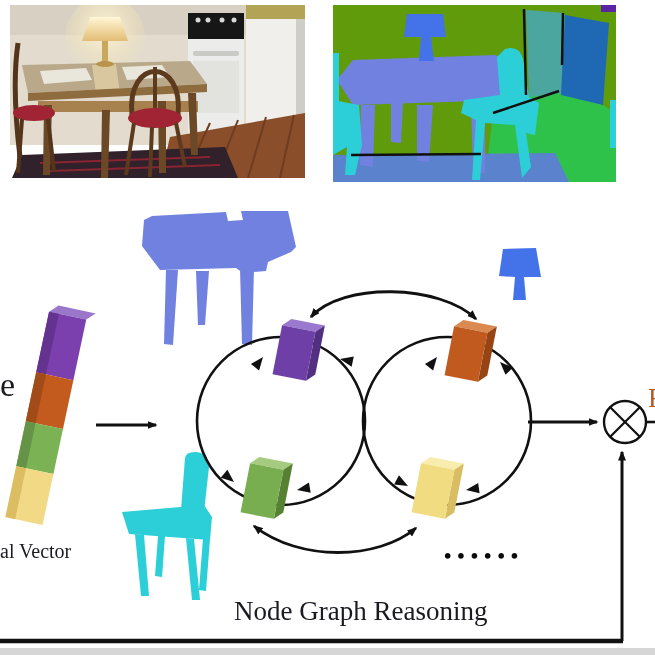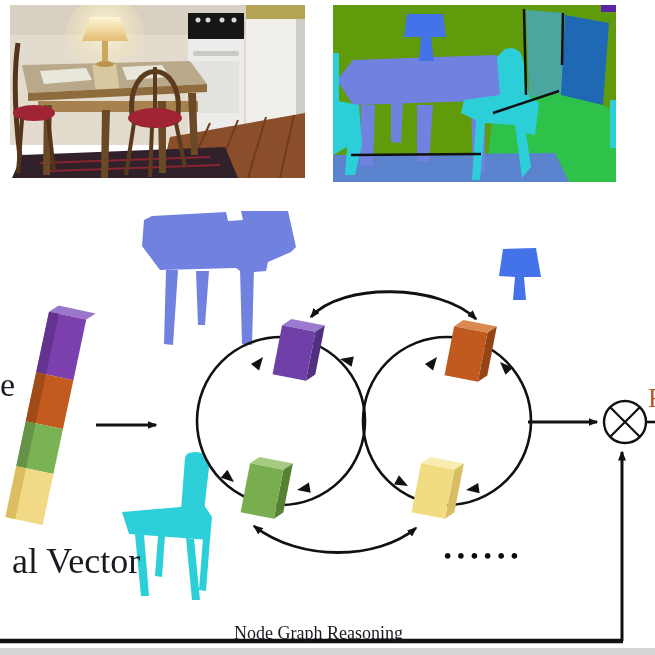--- a/index.html
+++ b/index.html
@@ -4,22 +4,22 @@
 <style>
   html,body{margin:0;padding:0;}
   body{
     width:655px;height:655px;position:relative;background:#ffffff;
     overflow:hidden;
     font-family:"Liberation Serif","DejaVu Serif",serif;
   }
   .abs{position:absolute;}
   .label{color:#1a1a22;white-space:nowrap;}
   #frag-e{left:0px;top:366px;font-size:34px;}
-  #vec-label{left:0px;top:540px;font-size:36px;margin-left:12px;}
-  #caption{left:234px;top:623px;font-size:18px;}
+  #vec-label{left:0px;top:540px;font-size:20px;}
+  #caption{left:234px;top:596px;font-size:27px;}
   #dots{left:444px;top:544px;font-size:21px;font-weight:bold;letter-spacing:6px;color:#0a0a0a;}
   #frag-f{left:648px;top:383px;font-size:27px;color:#b85a28;}
   svg{display:block;}
 </style>
 </head>
 <body>
 
 <svg class="abs" style="left:10px;top:5px;" width="295" height="173" viewBox="0 0 295 173">
   <defs>
     <radialGradient id="glow" cx="50%" cy="40%" r="60%">

